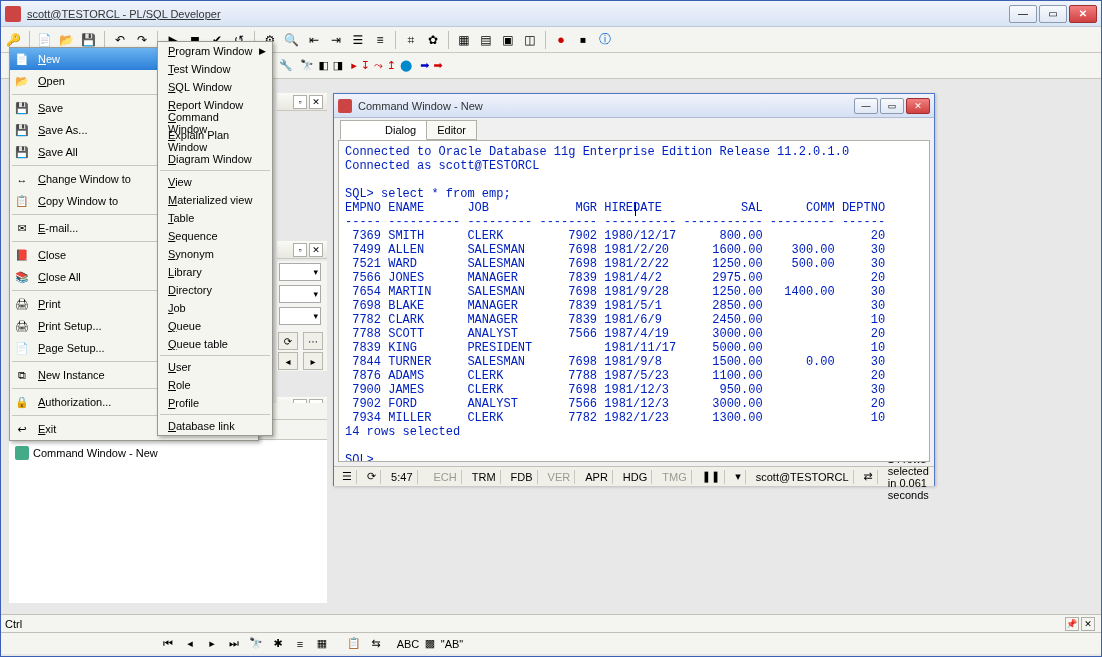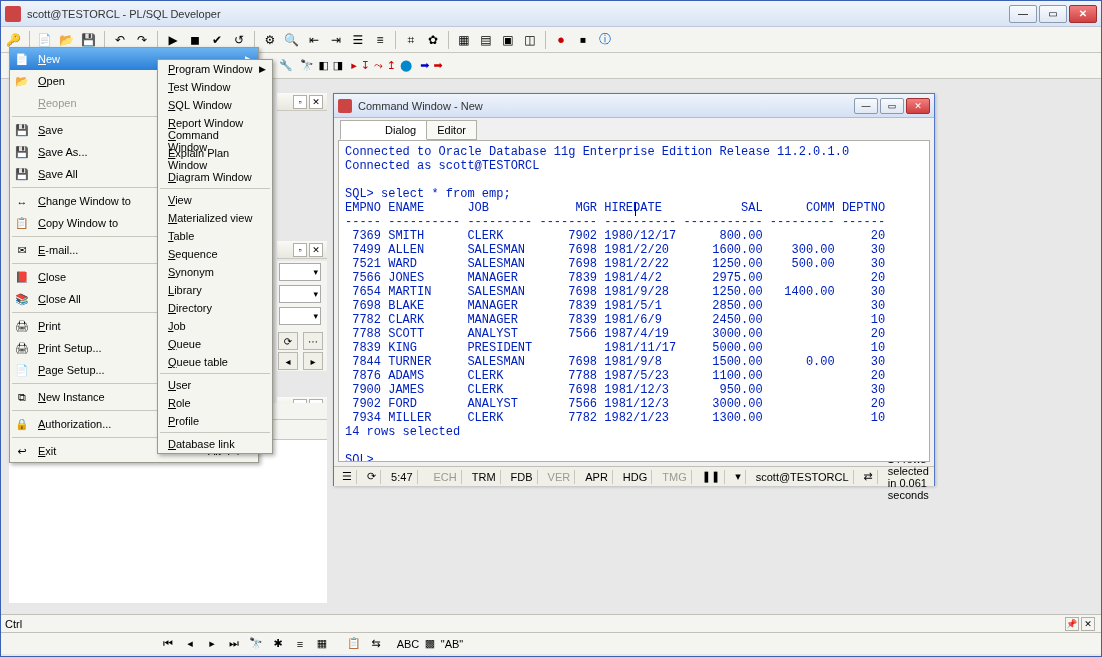--- a/index.html
+++ b/index.html
@@ -1,21 +1,21 @@
 <!DOCTYPE html>
 <html><head>
 <meta charset="utf-8">
 <style>
 * { margin: 0; padding: 0; box-sizing: border-box; font-family: Tahoma, Arial, sans-serif; font-size: 11px; }
 body { background: #e8e8e8; width: 1102px; height: 657px; overflow: hidden; position: relative; }
 
 .window-frame { position: absolute; inset: 0; border: 1px solid #3a5fb3; background: #e8e8e8; }
 .titlebar { height: 26px; background: linear-gradient(#f0f4fb, #d8e4f4); display: flex; align-items: center; padding: 0 4px; border-bottom: 1px solid #c0c8d8; }
 .titlebar .icon { width: 16px; height: 16px; margin-right: 6px; background: #c44; border-radius: 2px; }
-.titlebar .title { flex: 1; color: #333; }
+.titlebar .title { flex: 1; color: #333; text-decoration: underline; }
 .titlebar .btns { display: flex; gap: 2px; }
 .titlebar .btn { width: 28px; height: 18px; border: 1px solid #8a9ab0; background: linear-gradient(#f8fafd,#e0e8f4); border-radius: 2px; display: flex; align-items: center; justify-content: center; font-size: 10px; cursor: pointer; }
 .titlebar .btn.close { background: linear-gradient(#f28080,#d04040); border-color: #a03030; color: #fff; font-weight: bold; }
 
 .menubar { height: 20px; background: #f0f0f0; display: flex; align-items: center; padding: 0 4px; border-bottom: 1px solid #c0c0c0; }
 .menubar span { padding: 2px 8px; cursor: pointer; }
 
 .toolbar { height: 26px; background: #f4f4f0; border-bottom: 1px solid #c8c8c0; display: flex; align-items: center; padding: 0 4px; gap: 4px; }
 .toolbar .tb { width: 18px; height: 18px; border: 1px solid transparent; display: inline-flex; align-items: center; justify-content: center; border-radius: 2px; cursor: pointer; font-size: 12px; }
 .toolbar .sep { width: 1px; height: 18px; background: #c0c0b8; margin: 0 2px; }
@@ -27,21 +27,21 @@
 
 .menu-dropdown { position: absolute; top: 46px; left: 8px; width: 250px; background: #f5f5f0; border: 1px solid #9a9a90; box-shadow: 2px 2px 4px rgba(0,0,0,0.3); z-index: 50; }
 .menu-dropdown .mi { height: 22px; display: flex; align-items: center; padding: 0 28px 0 28px; position: relative; cursor: pointer; }
 .menu-dropdown .mi.hov { background: linear-gradient(#6bb3f0,#2a7fd8); color: #fff; }
 .menu-dropdown .mi .icon { position: absolute; left: 4px; width: 16px; height: 16px; display: flex; align-items: center; justify-content: center; font-size: 11px; }
 .menu-dropdown .mi .shortcut { position: absolute; right: 18px; }
 .menu-dropdown .mi .arrow { position: absolute; right: 6px; font-size: 9px; }
 .menu-dropdown .mi.disabled { color: #9a9a90; }
 .menu-dropdown .msep { height: 1px; background: #c8c8c0; margin: 2px 2px; }
 
-.submenu { position: absolute; top: 58px; left: 156px; width: 116px; background: #f5f5f0; border: 1px solid #9a9a90; box-shadow: 2px 2px 4px rgba(0,0,0,0.3); z-index: 51; }
+.submenu { position: absolute; top: 40px; left: 156px; width: 116px; background: #f5f5f0; border: 1px solid #9a9a90; box-shadow: 2px 2px 4px rgba(0,0,0,0.3); z-index: 51; }
 .submenu .mi { height: 18px; display: flex; align-items: center; padding: 0 18px 0 10px; position: relative; cursor: pointer; }
 .submenu .mi .arrow { position: absolute; right: 6px; font-size: 9px; }
 .submenu .msep { height: 1px; background: #c8c8c0; margin: 2px 2px; }
 
 .obj-browser { position: absolute; top: 193px; left: 0; right: 0; height: 114px; background: #f4f4f0; }
 .obj-browser .combo { width: 42px; height: 18px; border: 1px solid #aaa; background: #fff; display: inline-flex; align-items: center; justify-content: flex-end; padding-right: 2px; font-size: 9px; margin: 2px; }
 .obj-browser .ibtn { width: 20px; height: 18px; border: 1px solid #b8b8b0; background: #f0f0e8; display: inline-flex; align-items: center; justify-content: center; margin: 1px; font-size: 10px; cursor: pointer; }
 
 .win-list { position: absolute; top: 305px; left: 0; right: 0; bottom: 0; }
 .wl-title { padding: 2px 6px; background: #f4f4f0; border-bottom: 1px solid #c8c8c0; }
@@ -148,25 +148,20 @@
 
   <div class="menu-dropdown" id="file-menu">
       <div class="mi hov">
         <span class="icon">📄</span>
         <span style="text-decoration: underline transparent;"><u>N</u>ew</span>
         <span class="arrow">▶</span>
       </div>
       <div class="mi">
         <span class="icon">📂</span>
         <span style="text-decoration: underline transparent;"><u>O</u>pen</span>
-        <span class="arrow">▶</span>
-      </div>
-      <div class="mi disabled">
-        <span class="icon"></span>
-        <span style="text-decoration: underline transparent;"><u>R</u>eopen</span>
         <span class="arrow">▶</span>
       </div>
       <div class="msep"></div>
       <div class="mi">
         <span class="icon">💾</span>
         <span style="text-decoration: underline transparent;"><u>S</u>ave</span>
         <span class="shortcut">Ctrl+S</span>
       </div>
       <div class="mi">
         <span class="icon">💾</span>

